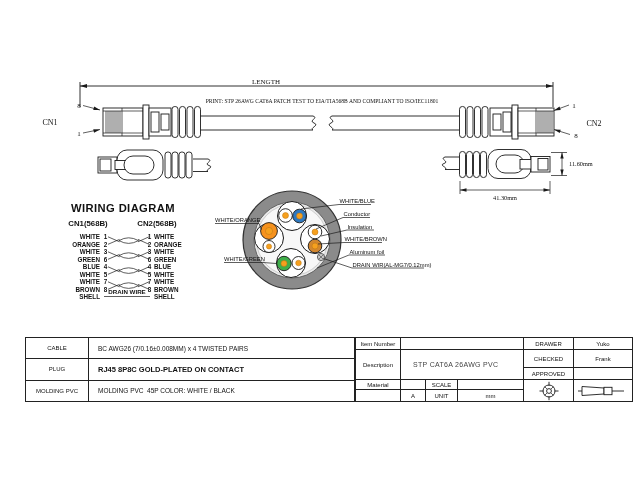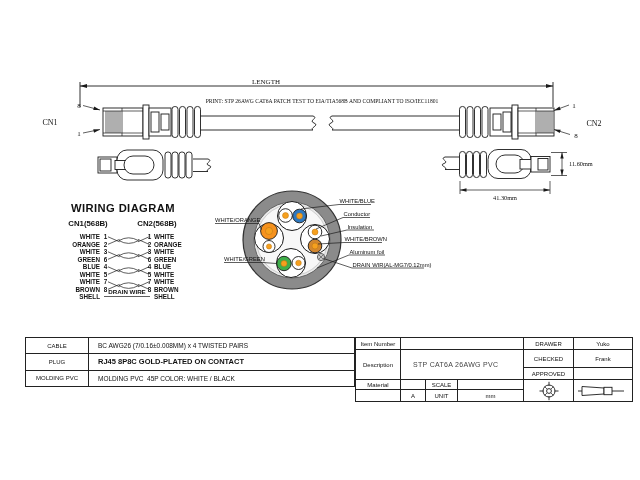--- a/index.html
+++ b/index.html
@@ -9,21 +9,21 @@
   .fser{font-family:"Liberation Serif", serif}
   .fsan{font-family:"Liberation Sans", sans-serif}
   .ln{stroke:#1a1a1a;stroke-width:0.9;fill:none}
   .lnt{stroke:#1a1a1a;stroke-width:0.7;fill:none}
   .shp{fill:#ffffff;stroke:#1a1a1a;stroke-width:0.9}
   .arr{fill:#1a1a1a;stroke:none}
   .pairc{fill:#ffffff;stroke:#1a1a1a;stroke-width:1}
   .wirew{fill:#ffffff;stroke:#1a1a1a;stroke-width:0.9}
   .cond{stroke:#b97514;stroke-width:0.5}
   
-  .tblL{left:25px;top:337px;width:330px;height:50px;border:1px solid #222;display:flex;flex-direction:column;background:#fff}
+  .tblL{left:25px;top:337px;width:330px;height:65px;border:1px solid #222;display:flex;flex-direction:column;background:#fff}
   .trow{flex:1;display:flex;border-bottom:1px solid #222}
   .trow.last{border-bottom:none}
   .tlab{width:63px;border-right:1px solid #222;display:flex;align-items:center;justify-content:center;font-size:6px;color:#111}
   .tval{flex:1;display:flex;align-items:center;padding-left:9px;font-size:6.5px;color:#111;white-space:pre}
   .tval.b{font-weight:700;font-size:7.5px}
   .tblR{left:355px;top:337px;width:278px;height:65px;border:1px solid #222;background:#fff}
   .c{position:absolute;display:flex;align-items:center;justify-content:center;font-size:6px;color:#111;overflow:hidden}
   .br{border-right:1px solid #222}
   .bb{border-bottom:1px solid #222}
   .desc{font-size:7px;color:#444;justify-content:flex-start;padding-left:12px;letter-spacing:0.3px}

